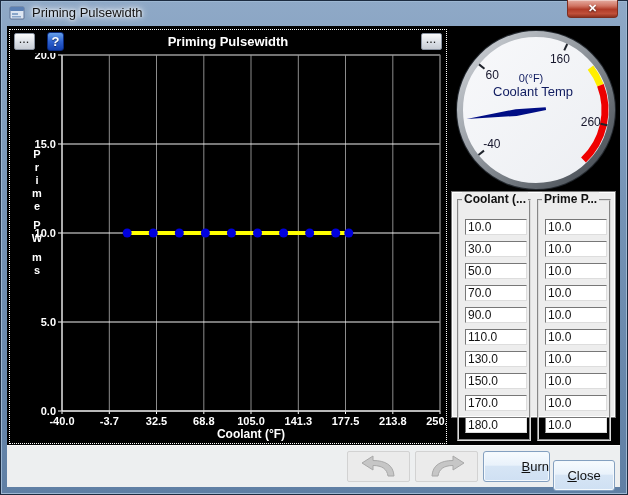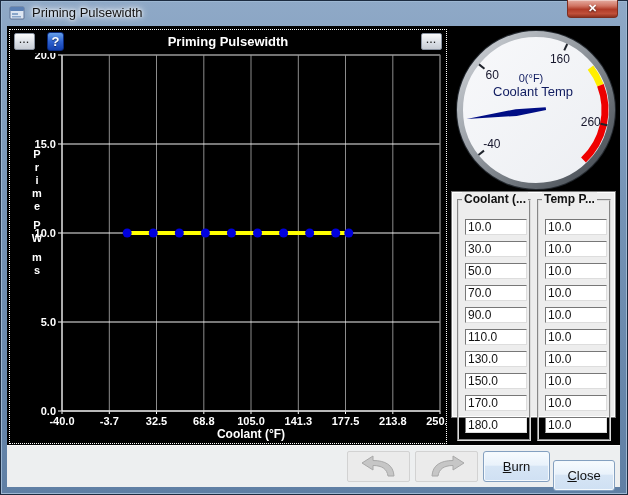--- a/index.html
+++ b/index.html
@@ -104,21 +104,21 @@
   }
   .icon-btn {
     width: 63px; background: #ebebeb; border: 1px solid #d2d2d2; border-radius: 2px;
   }
   .blue-btn {
     background: linear-gradient(180deg, #f7fbfe 0%, #e9f2fb 45%, #d6e5f5 50%, #cfe0f3 100%);
     border: 1px solid #84a0c0; border-radius: 3px; box-shadow: inset 0 0 0 1px #f4f9fd;
   }
   #undo-btn { left: 340px; }
   #redo-btn { left: 408px; }
-  #burn-btn { left: 476px; width: 67px; }
+  #burn-btn { left: 476px; width: 67px; text-align: right; }
   #close-btn2 { left: 546px; width: 62px; margin-top: 9px; }
 </style>
 </head>
 <body>
 
 <div class="window">
 
   <div class="titlebar">
     <svg class="app-icon" viewBox="0 0 16 16">
       <rect x="1" y="2" width="14" height="12" rx="1" fill="#dde6f2" stroke="#5f7394"></rect>
@@ -253,21 +253,21 @@
             <input class="cell" value="70.0" style="">
             <input class="cell" value="90.0" style="">
             <input class="cell" value="110.0" style="">
             <input class="cell" value="130.0" style="">
             <input class="cell" value="150.0" style="">
             <input class="cell" value="170.0" style="">
             <input class="cell" value="180.0" style="">
           </div>
       </div>
       <div class="groupbox c1">
-        <span class="gb-title">Temp P...</span>
+        <span class="gb-title">Prime P...</span>
         <div class="gb-body">
             <input class="cell" value="10.0" style="">
             <input class="cell" value="10.0" style="">
             <input class="cell" value="10.0" style="">
             <input class="cell" value="10.0" style="">
             <input class="cell" value="10.0" style="">
             <input class="cell" value="10.0" style="">
             <input class="cell" value="10.0" style="">
             <input class="cell" value="10.0" style="">
             <input class="cell" value="10.0" style="">

